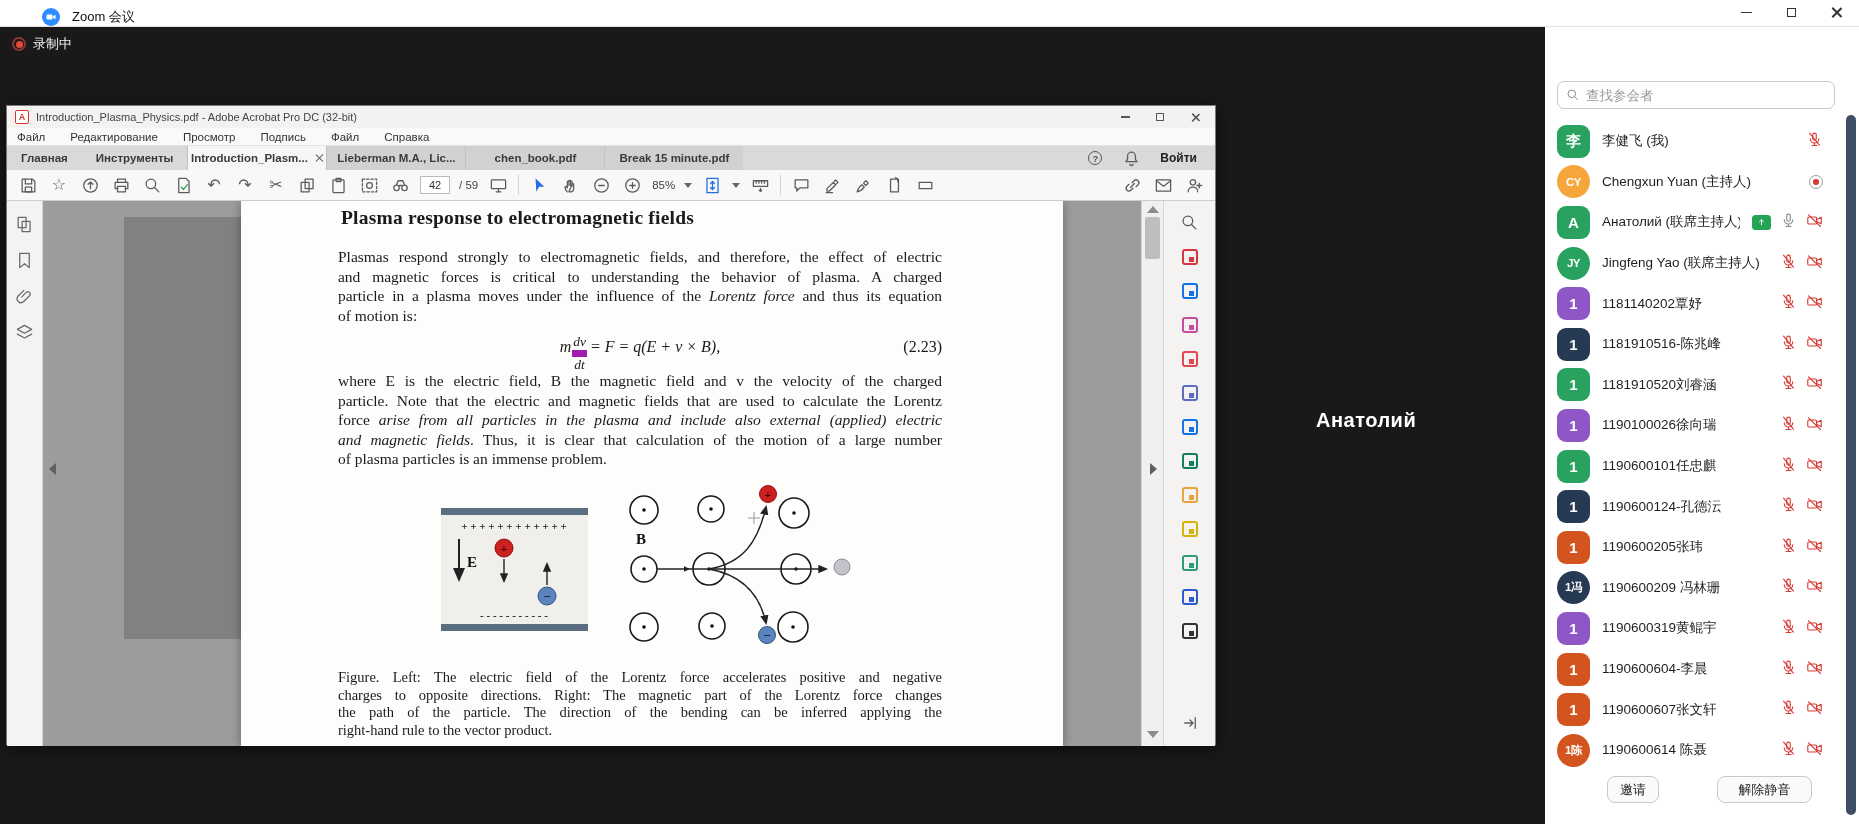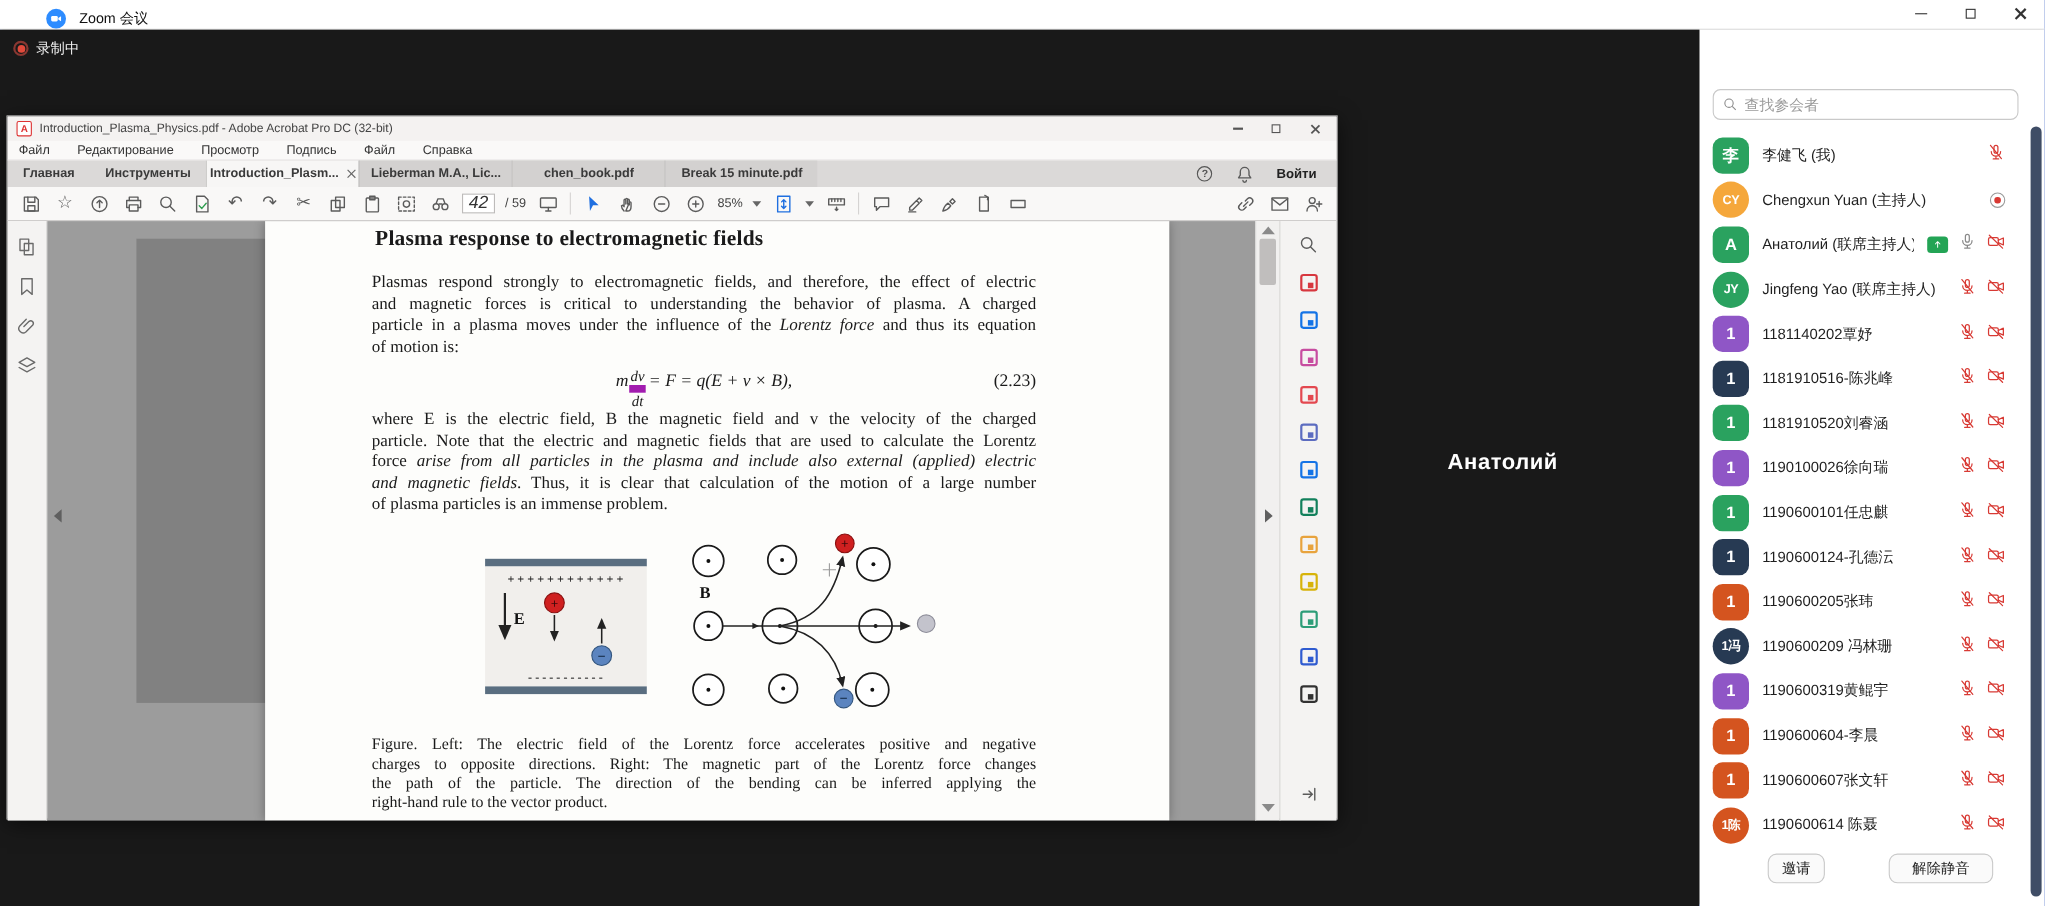--- a/index.html
+++ b/index.html
@@ -48,21 +48,21 @@
   .tab-x::before{transform:rotate(45deg);} .tab-x::after{transform:rotate(-45deg);}
   .tab-right { margin-left:auto; display:flex; align-items:center; gap:18px; padding-right:18px; }
   .help-circle { width:14px; height:14px; border:1.3px solid #555; border-radius:50%; font-size:9.5px; color:#555; display:flex; align-items:center; justify-content:center; }
   .signin { font-size:12px; color:#222; }
   
   .acr-toolbar { height:31px; background:#f9f8f7; border-bottom:1px solid #cfcdcc; display:flex; align-items:center; gap:9px; padding:0 10px; }
   .tbi { width:22px; height:22px; display:flex; align-items:center; justify-content:center; flex:0 0 auto; }
   .tbi svg { width:19px; height:19px; stroke:#5b5b5b; fill:none; stroke-width:1.6; stroke-linecap:round; stroke-linejoin:round; }
   .uni { font-size:16px; color:#5b5b5b; line-height:1; }
   .tb-divider { width:1px; height:20px; background:#d5d3d2; flex:0 0 1px; }
-  .page-box { width:30px; height:18px; border:1px solid #bdbbba; background:#fff; font-size:16px; text-align:center; color:#333;font-style:italic; }
+  .page-box { width:30px; height:18px; border:1px solid #bdbbba; background:#fff; font-size:11px; text-align:center; color:#333; }
   .page-total, .zoom-val { font-size:11.5px; color:#444; white-space:nowrap; }
   .caret { width:0; height:0; border-left:4px solid transparent; border-right:4px solid transparent; border-top:5px solid #666; }
   
   .acr-body { position:relative; height:545px; display:flex; }
   .left-rail { width:36px; background:#f4f3f2; border-right:1px solid #d8d6d5; display:flex; flex-direction:column; align-items:center; gap:14px; padding-top:12px; }
   .left-rail .tbi svg { stroke:#6a6a6a; }
   .canvas { position:relative; width:1099px; background:#9c9c9c; overflow:hidden;padding-left:48px; }
   .canvas-dark { position:absolute; left:81px; top:16px; width:117px; height:422px; background:#818181; }
   .page { position:absolute; left:198px; top:0; width:822px; height:545px; background:#fdfdfb; box-shadow:0 0 10px rgba(0,0,0,.35); font-family:"Liberation Serif", serif; color:#1a1a1a; }
   .chev { position:absolute; width:0; height:0; border-top:6px solid transparent; border-bottom:6px solid transparent; }

